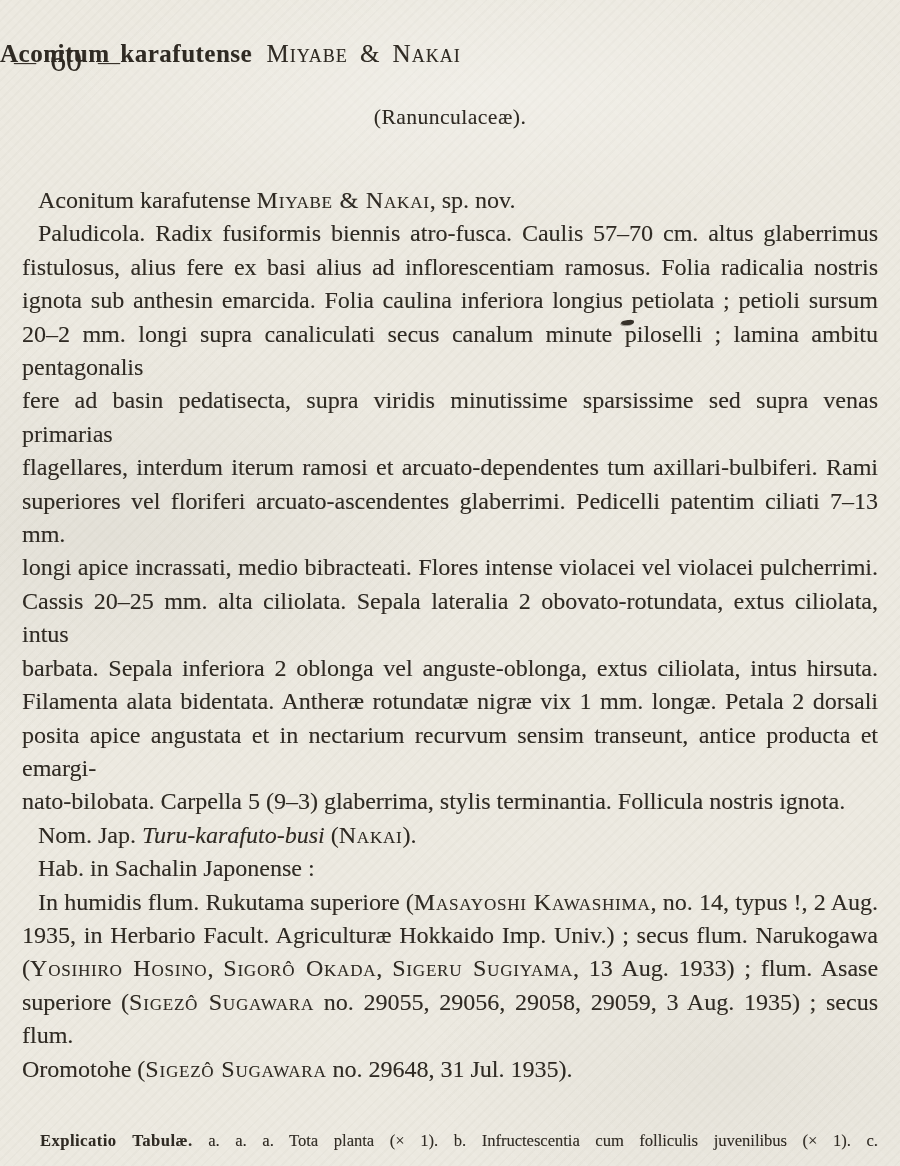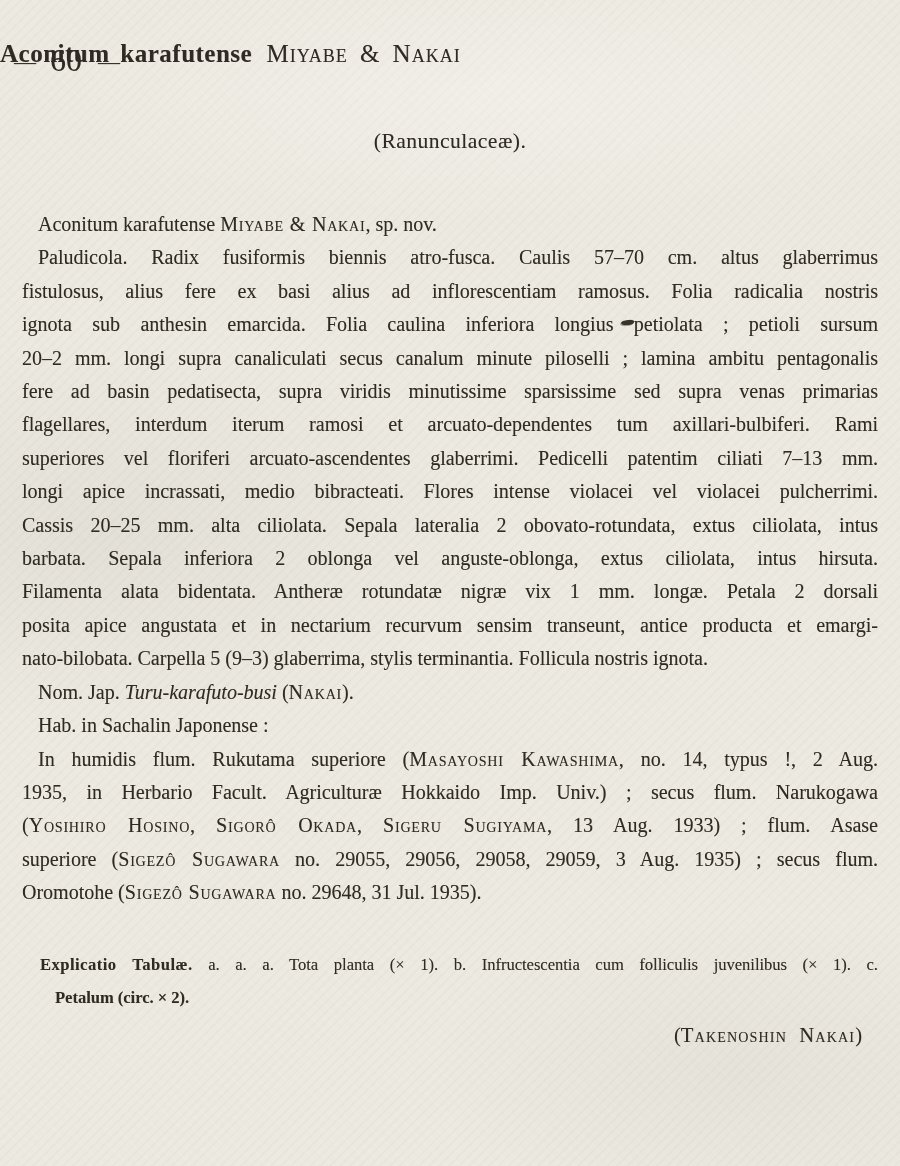--- a/index.html
+++ b/index.html
@@ -38,34 +38,34 @@
     line-height: 36px;
   }
   .species-heading {
     margin: 40px 0 0 0;
     text-align: left; font-weight: normal;
     font-size: 25px; line-height: 28px;
   }
   .species-heading .b { font-weight: bold; letter-spacing: 0.5px; word-spacing: 4px; }
   .species-heading .authors { margin-left: 8px; letter-spacing: 1px; word-spacing: 5px; }
   .family {
-    margin-top: 60px; text-align: center;
+    margin-top: 36px; text-align: center;
     font-size: 21.5px; line-height: 26px; letter-spacing: 0.5px;
   }
   .ink-speck {
     position: absolute; left: 621px; top: 280px;
     width: 13px; height: 5px; background: #37322a;
     border-radius: 60% 40% 50% 50%; transform: rotate(-4deg);
     box-shadow: -1px 1px 0 rgba(55,50,42,0.4);
   }
 
   
   .body-text {
     margin: 54px 22px 0 22px;
-    font-size: 20px; line-height: 33.4px;
+    font-size: 24px; line-height: 33.4px;
     overflow: hidden;
   }
   .tline { min-height: 33.4px; white-space: nowrap; }
   .tline.just { white-space: normal; text-align: justify; text-align-last: justify; }
   .tline.indent { text-indent: 16px; }
   .sc { font-variant: small-caps; letter-spacing: 0.8px; }
   .i { font-style: italic; }
   .b { font-weight: bold; }
 
   

